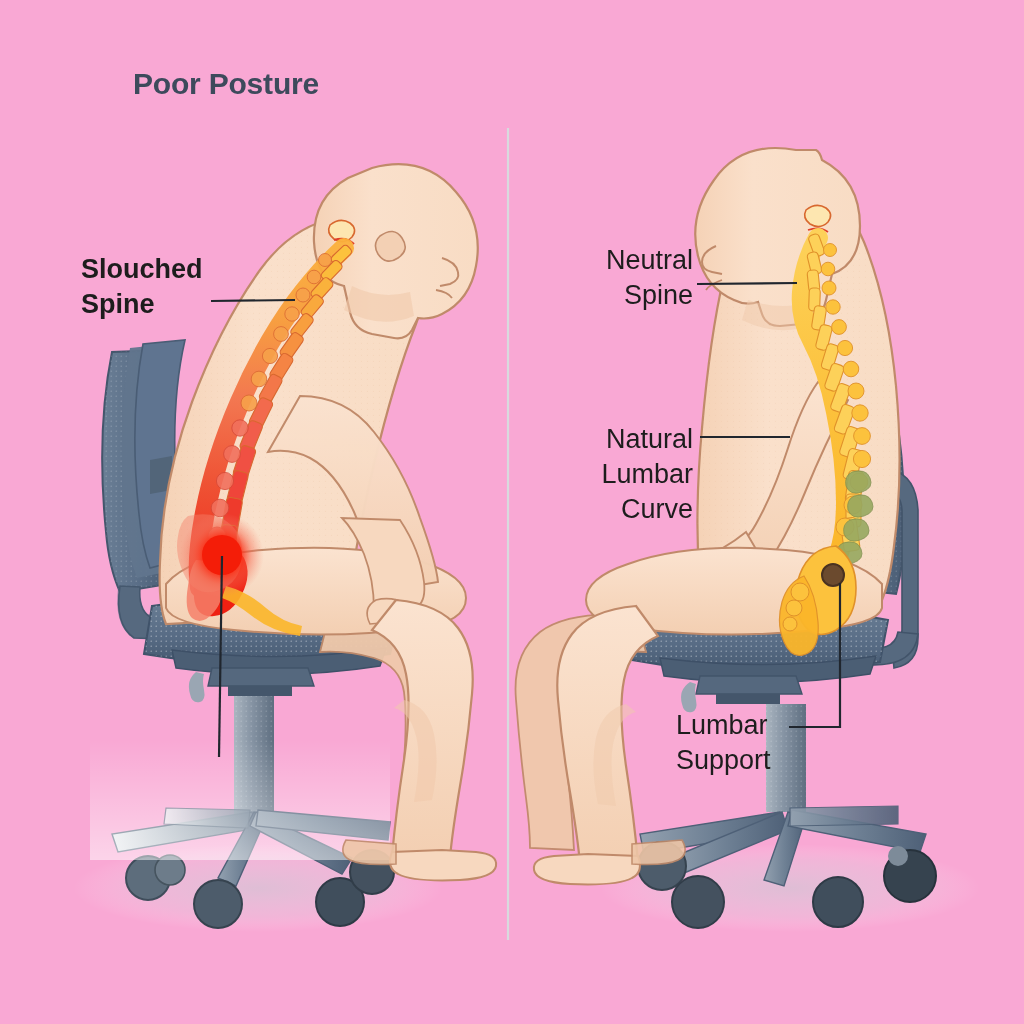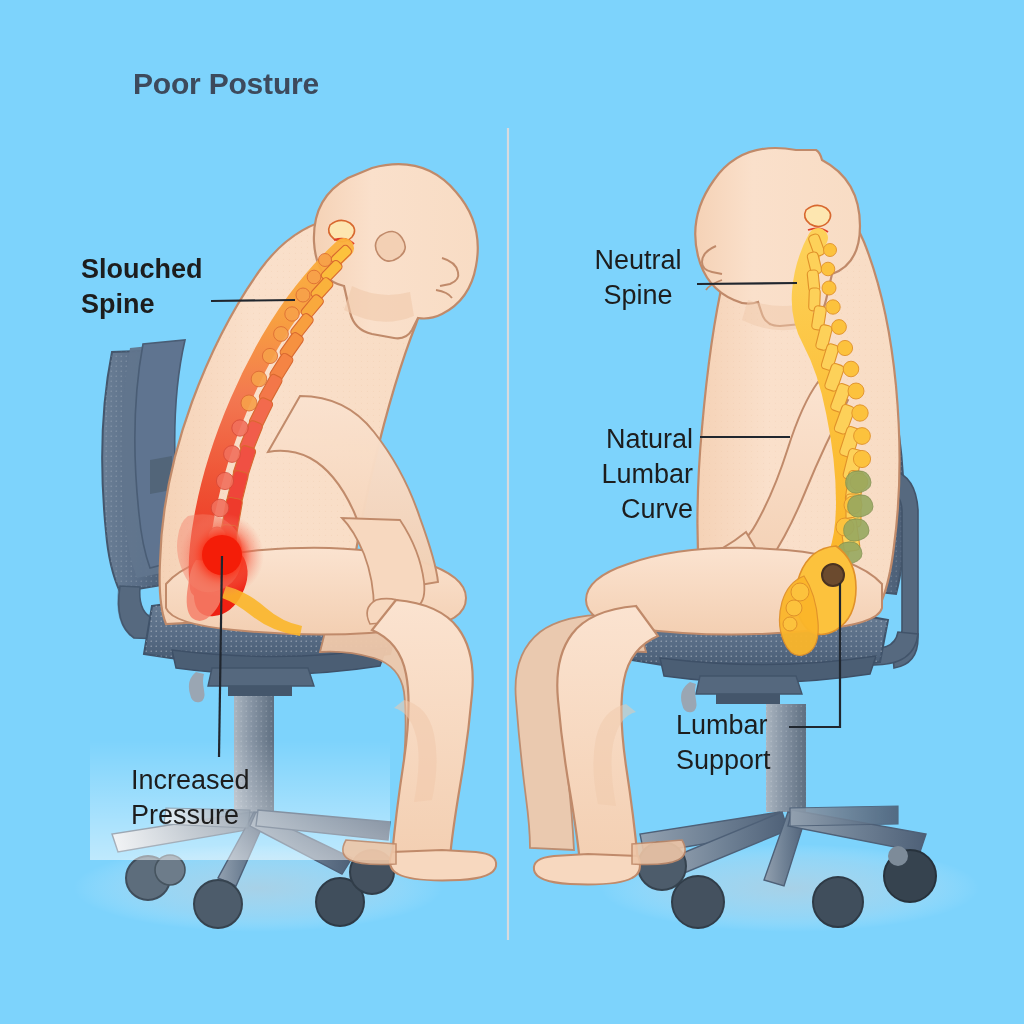--- a/index.html
+++ b/index.html
@@ -2,21 +2,21 @@
 <html><head>
 <meta charset="utf-8">
 <title>Posture Comparison Diagram</title>
 <style>
   html,body{margin:0;padding:0;background:#ffffff;}
   body{
     width:1024px;height:1024px;
     font-family:"Liberation Sans","DejaVu Sans",sans-serif;
     overflow:hidden;position:relative;
   }
-  #stage{position:relative;width:1024px;height:1024px;background:#7dd3fc;}
+  #stage{position:relative;width:1024px;height:1024px;background:#f9a8d4;}
   #art{position:absolute;inset:0;width:1024px;height:1024px;}
 
   .panel-title{
     position:absolute;
     font-size:30px;
     font-weight:bold;
     color:#3d4a5c;
     letter-spacing:-0.2px;
     white-space:nowrap;
     user-select:none;
@@ -31,21 +31,21 @@
     color:#1d1d1d;
     line-height:1.30;
     white-space:pre;
     user-select:none;
   }
   .ca-right{text-align:right;}
   .ca-left{text-align:left;}
 
   #lbl-slouched{left:81px;top:252px;text-align:left;font-weight:bold;}
   #lbl-pressure{left:131px;top:763px;text-align:left;}
-  #lbl-neutral{left:583px;top:243px;text-align:center;width:110px;}
+  #lbl-neutral{left:583px;top:243px;text-align:right;width:110px;}
   #lbl-lumbarcurve{left:575px;top:386px;text-align:right;width:118px;margin-top:36px;}
   #lbl-lumbarsupport{left:676px;top:708px;text-align:left;}
 </style>
 </head>
 <body>
 
 <div id="stage">
 
   <svg id="art" viewBox="0 0 1024 1024" xmlns="http://www.w3.org/2000/svg">
     <defs>
@@ -520,22 +520,20 @@
       </g>
     </g>
   </svg>
 
   <div class="panel-title" id="title-left">Poor Posture</div>
 
 
   <div class="callout ca-left" id="lbl-slouched">Slouched
 Spine</div>
 
-  <div class="callout ca-left" id="lbl-pressure">Increased
-Pressure</div>
 
   <div class="callout ca-right" id="lbl-neutral">Neutral
 Spine</div>
 
   <div class="callout ca-right" id="lbl-lumbarcurve">Natural
 Lumbar
 Curve</div>
 
   <div class="callout ca-left" id="lbl-lumbarsupport">Lumbar
 Support</div>

